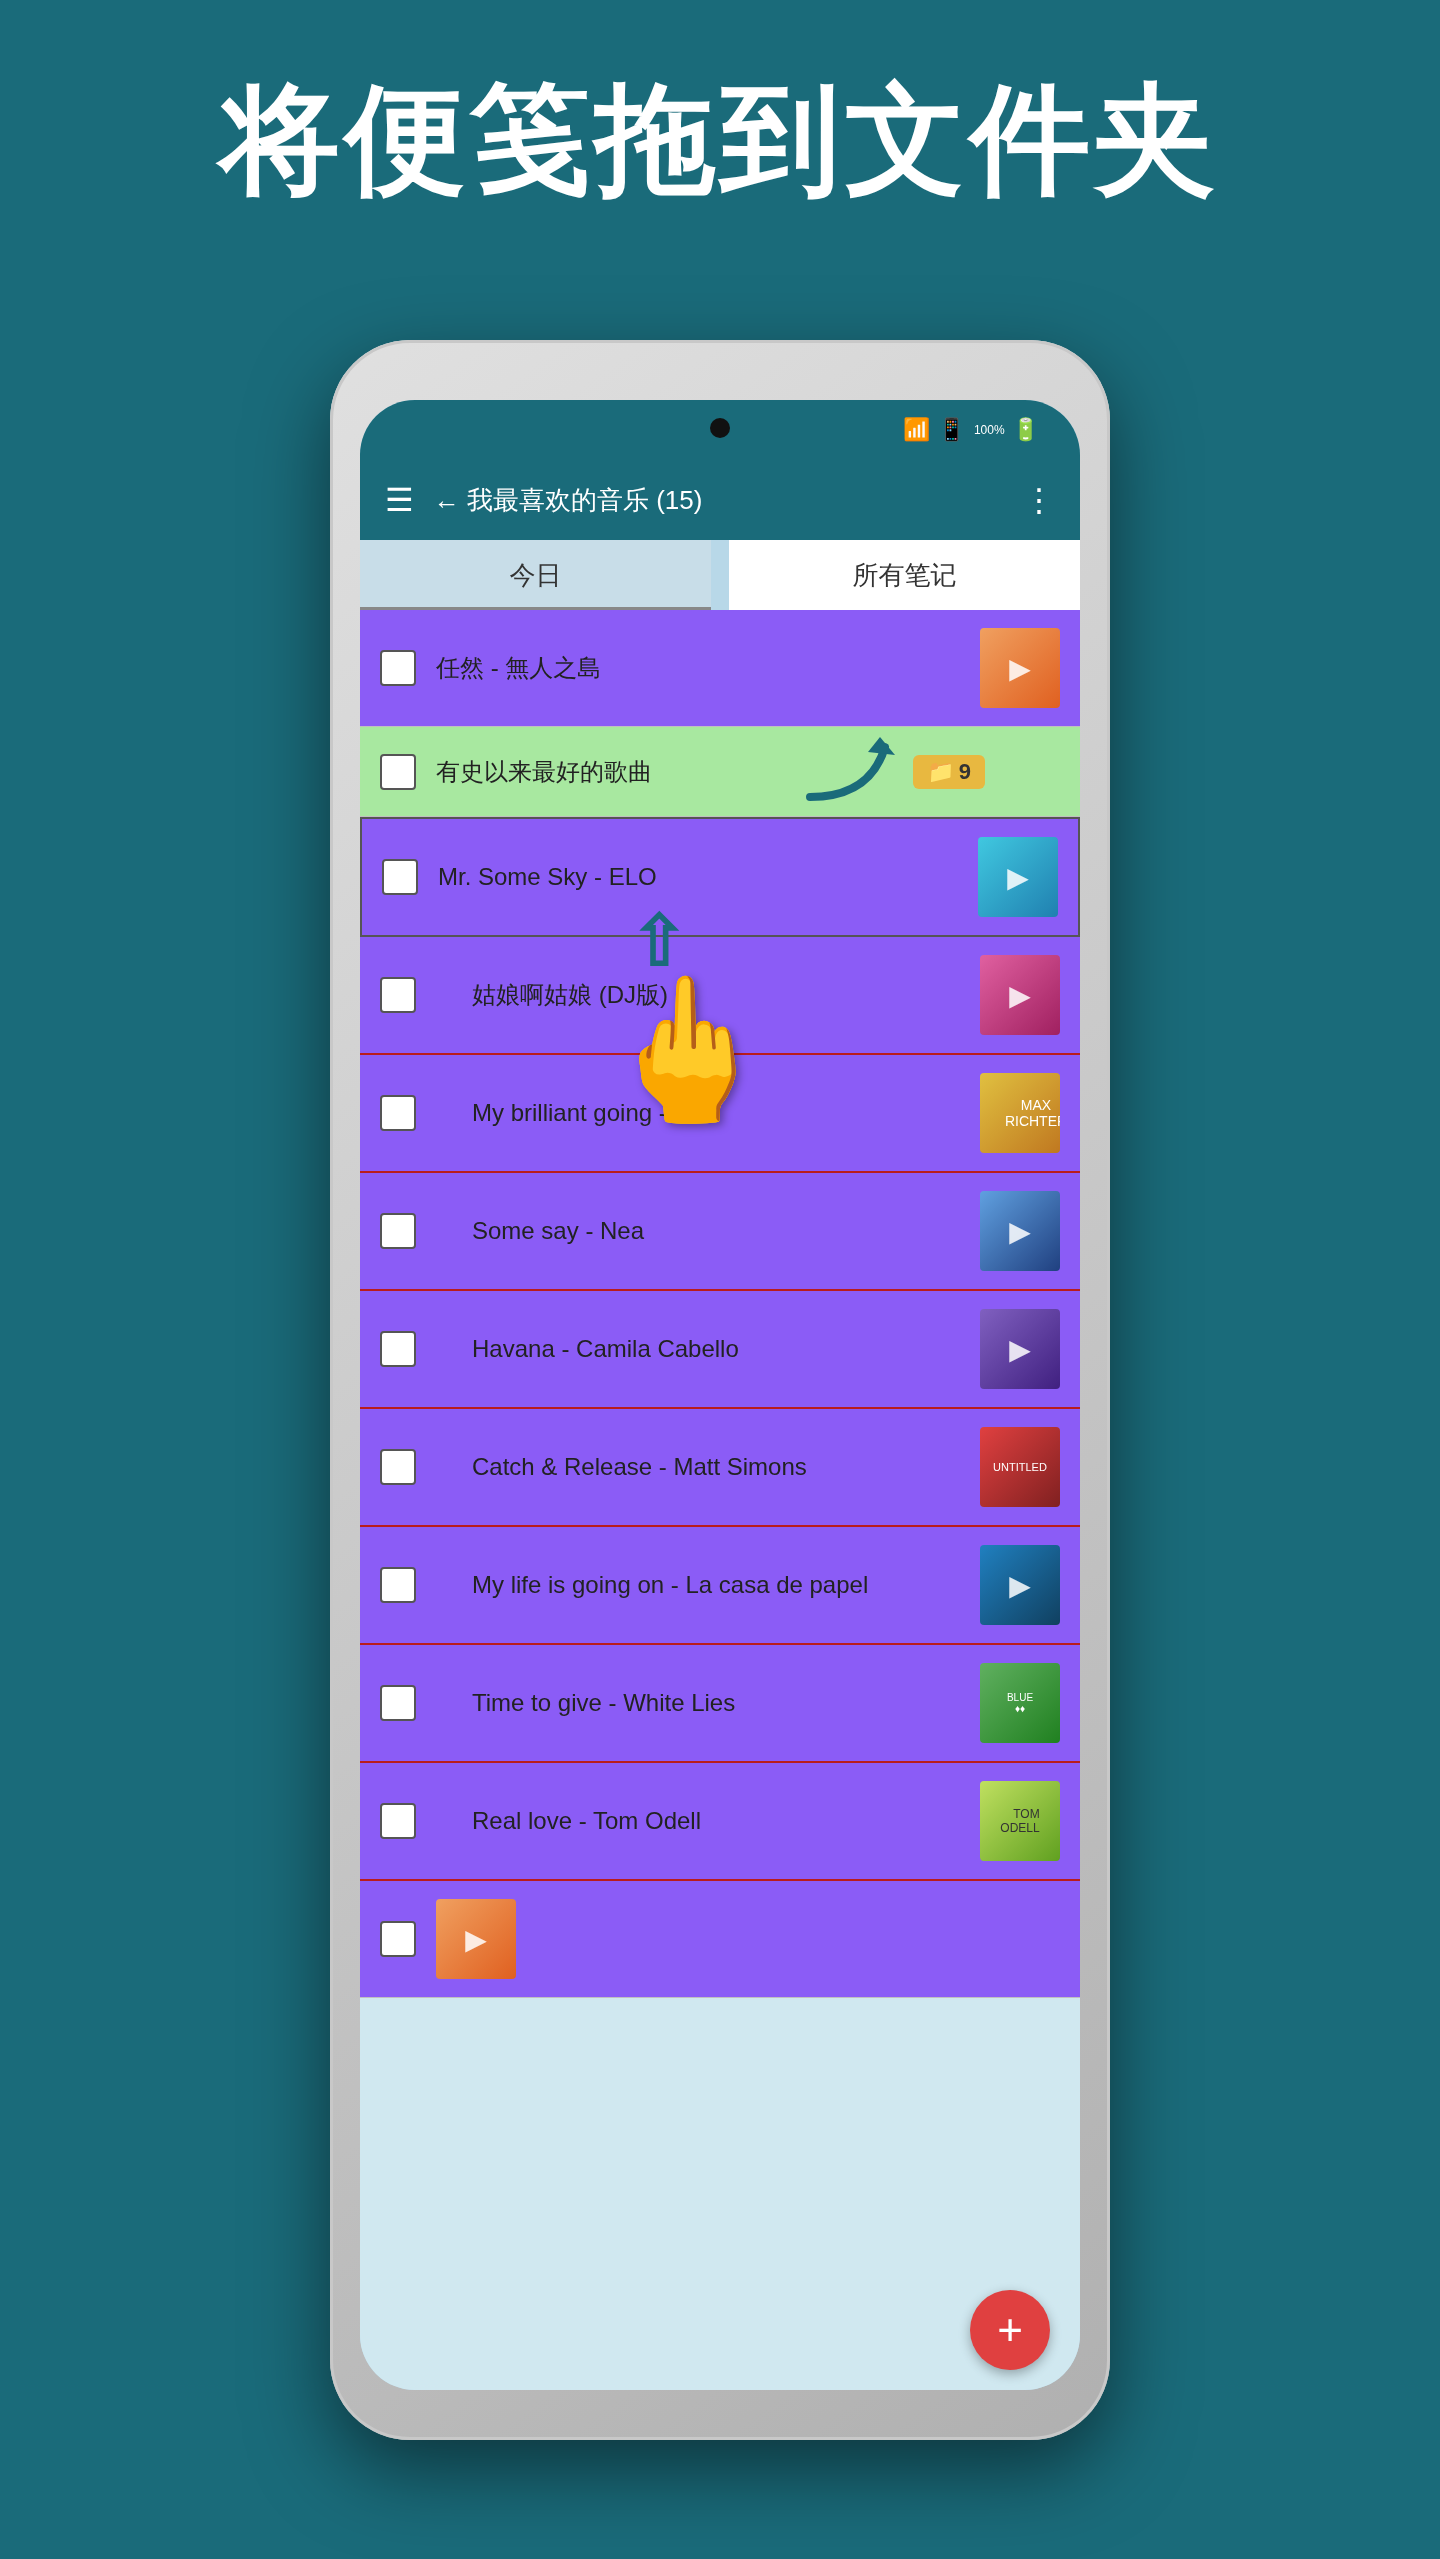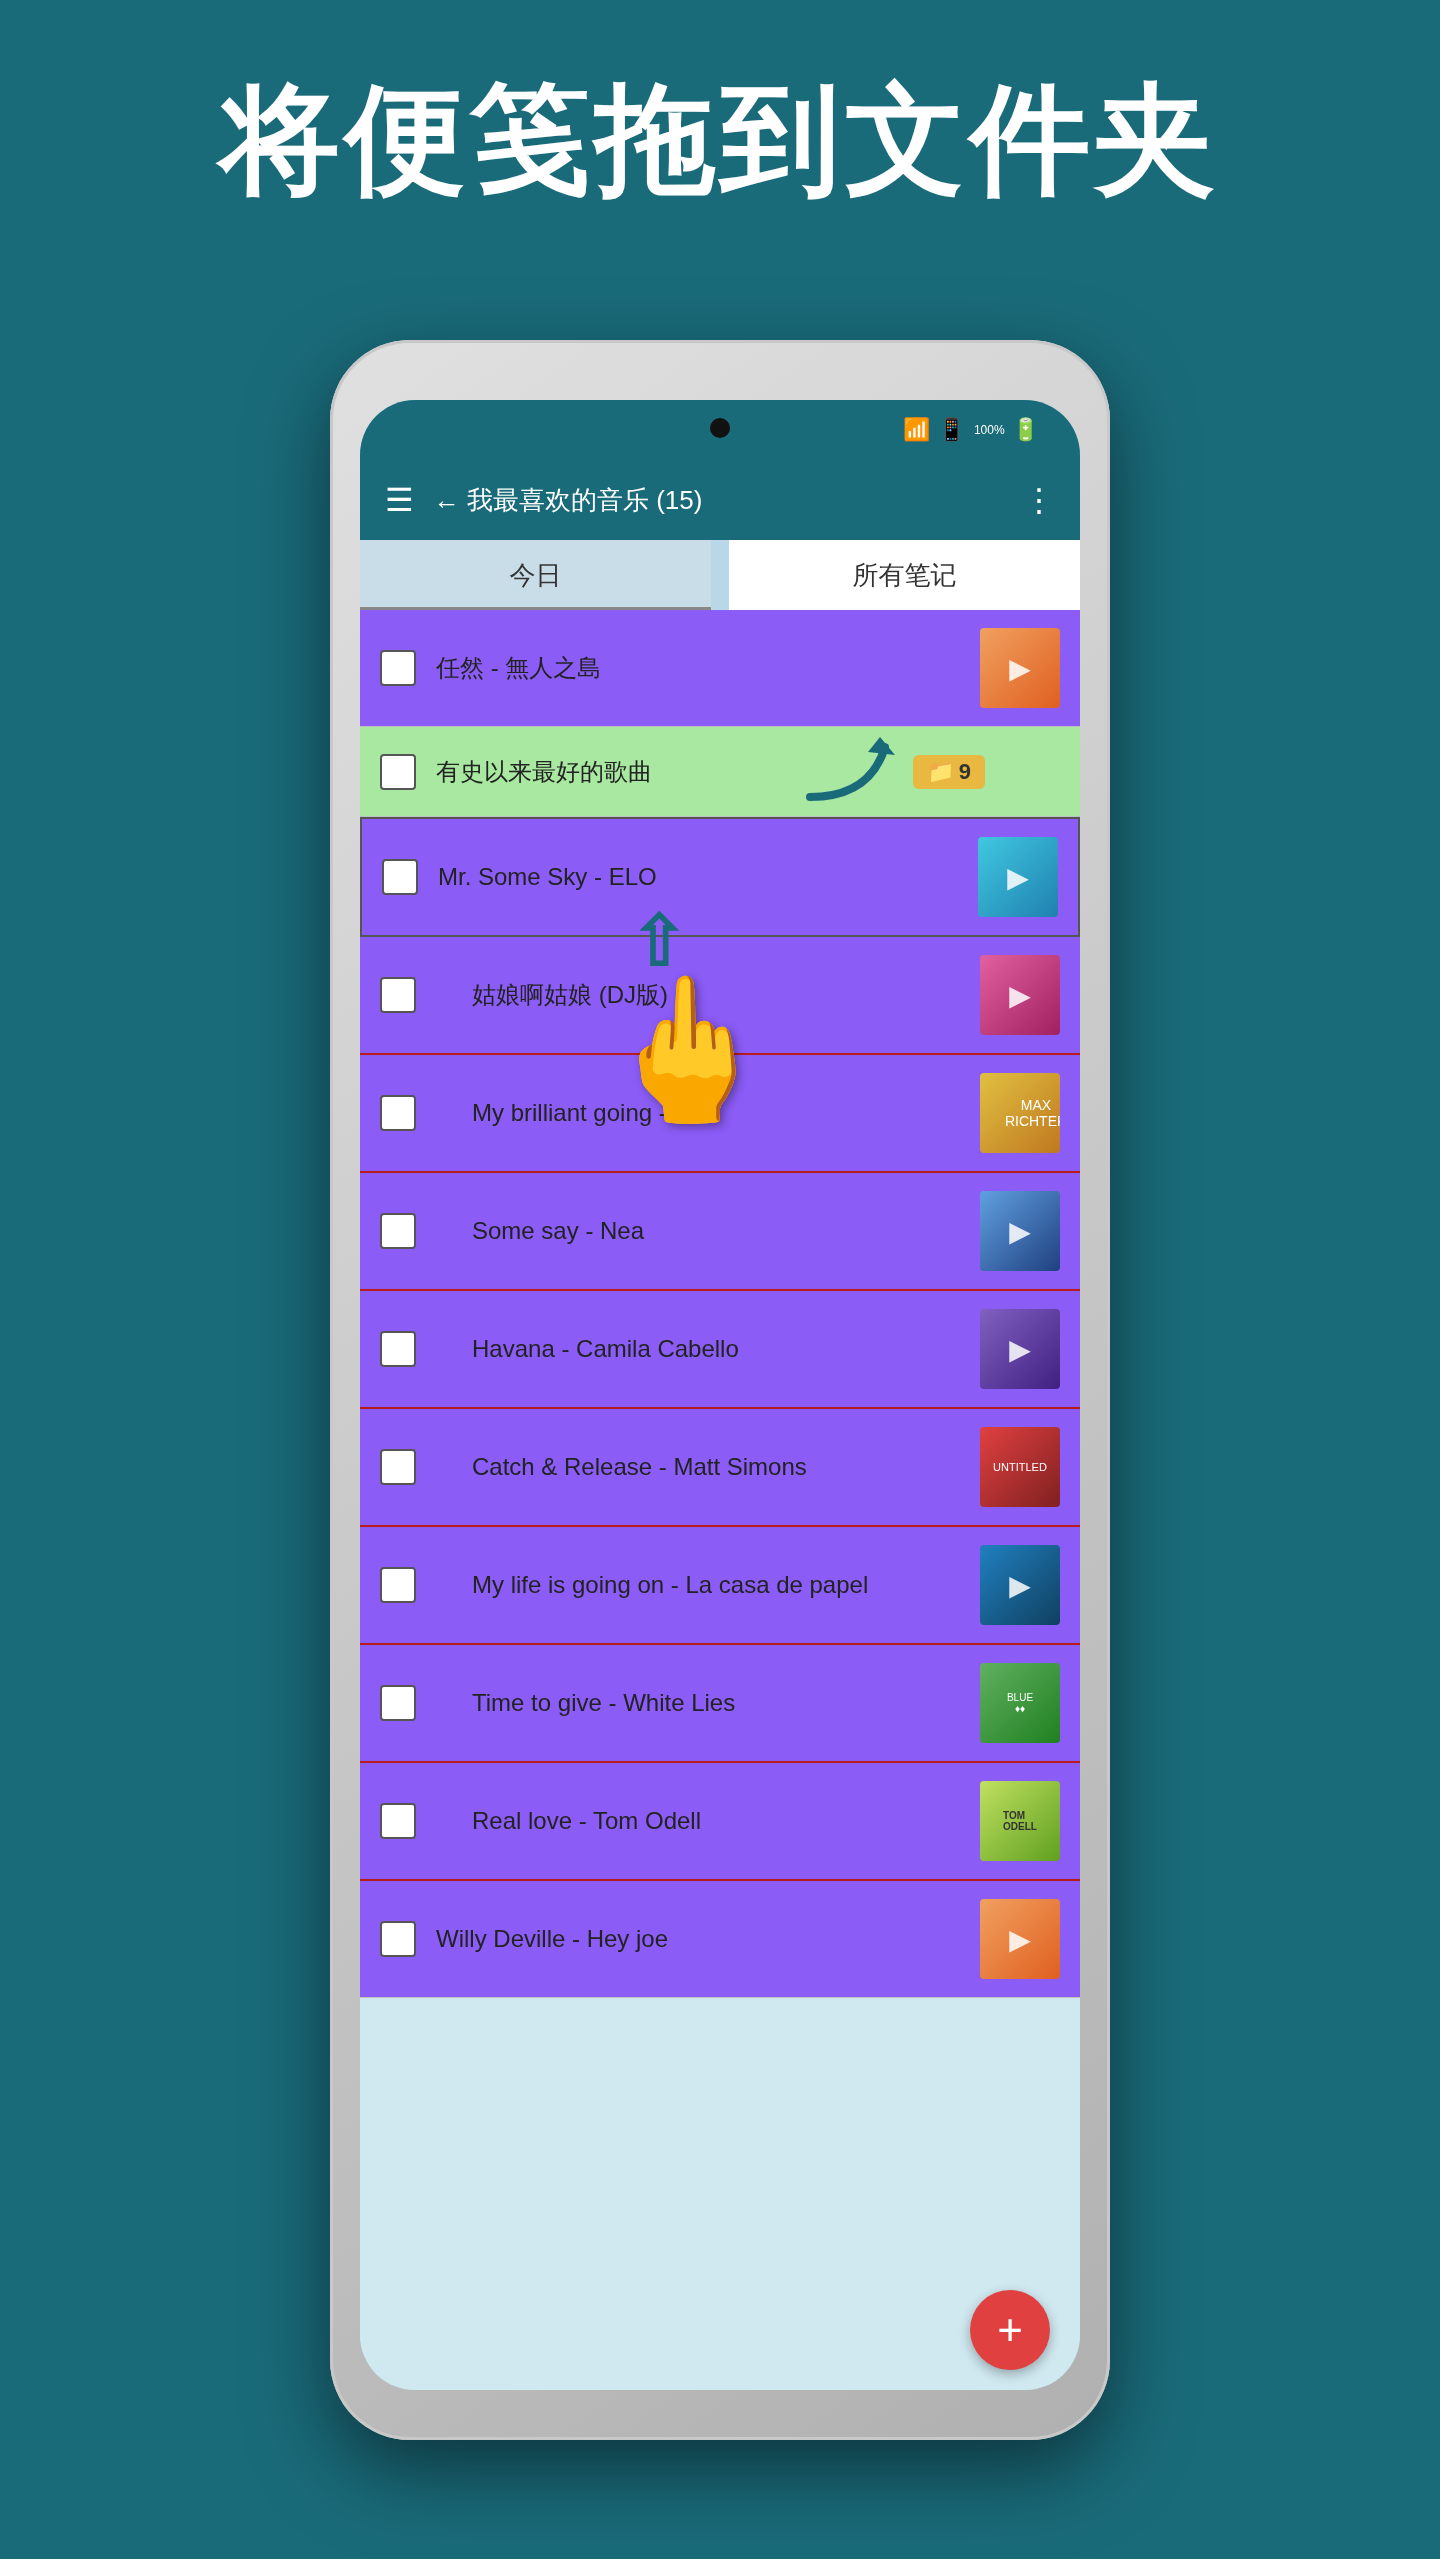--- a/index.html
+++ b/index.html
@@ -372,27 +372,26 @@
           <span class="item-text">Time to give - White Lies</span>
           <div class="thumbnail thumb-10">
             <span style="color:white;font-size:10px;text-align:center;padding:2px;">BLUE<br>♦♦</span>
           </div>
         </div>
 
         <div class="list-item red-border">
           <div class="checkbox"></div>
           <span class="item-text">Real love - Tom Odell</span>
           <div class="thumbnail thumb-11">
-            <span style="color:#333;font-size:10px;text-align:left;padding:2px;font-weight:bold;">TOM<br>ODELL</span>
+            <span style="color:#333;font-size:12px;text-align:right;padding:2px;">TOM<br>ODELL</span>
           </div>
         </div>
 
         <div class="list-item">
           <div class="checkbox"></div>
-          <span class="item-text">Willy Deville - Hey joe</span>
           <div class="thumbnail thumb-1">
             <span class="play-icon">▶</span>
           </div>
         </div>
 
         <div class="fab-button" style="position: absolute; bottom: 20px; right: 30px; transform: none; width: 80px; height: 80px; font-size: 44px;">+</div>
       </div>
 
     </div>
   </div>

